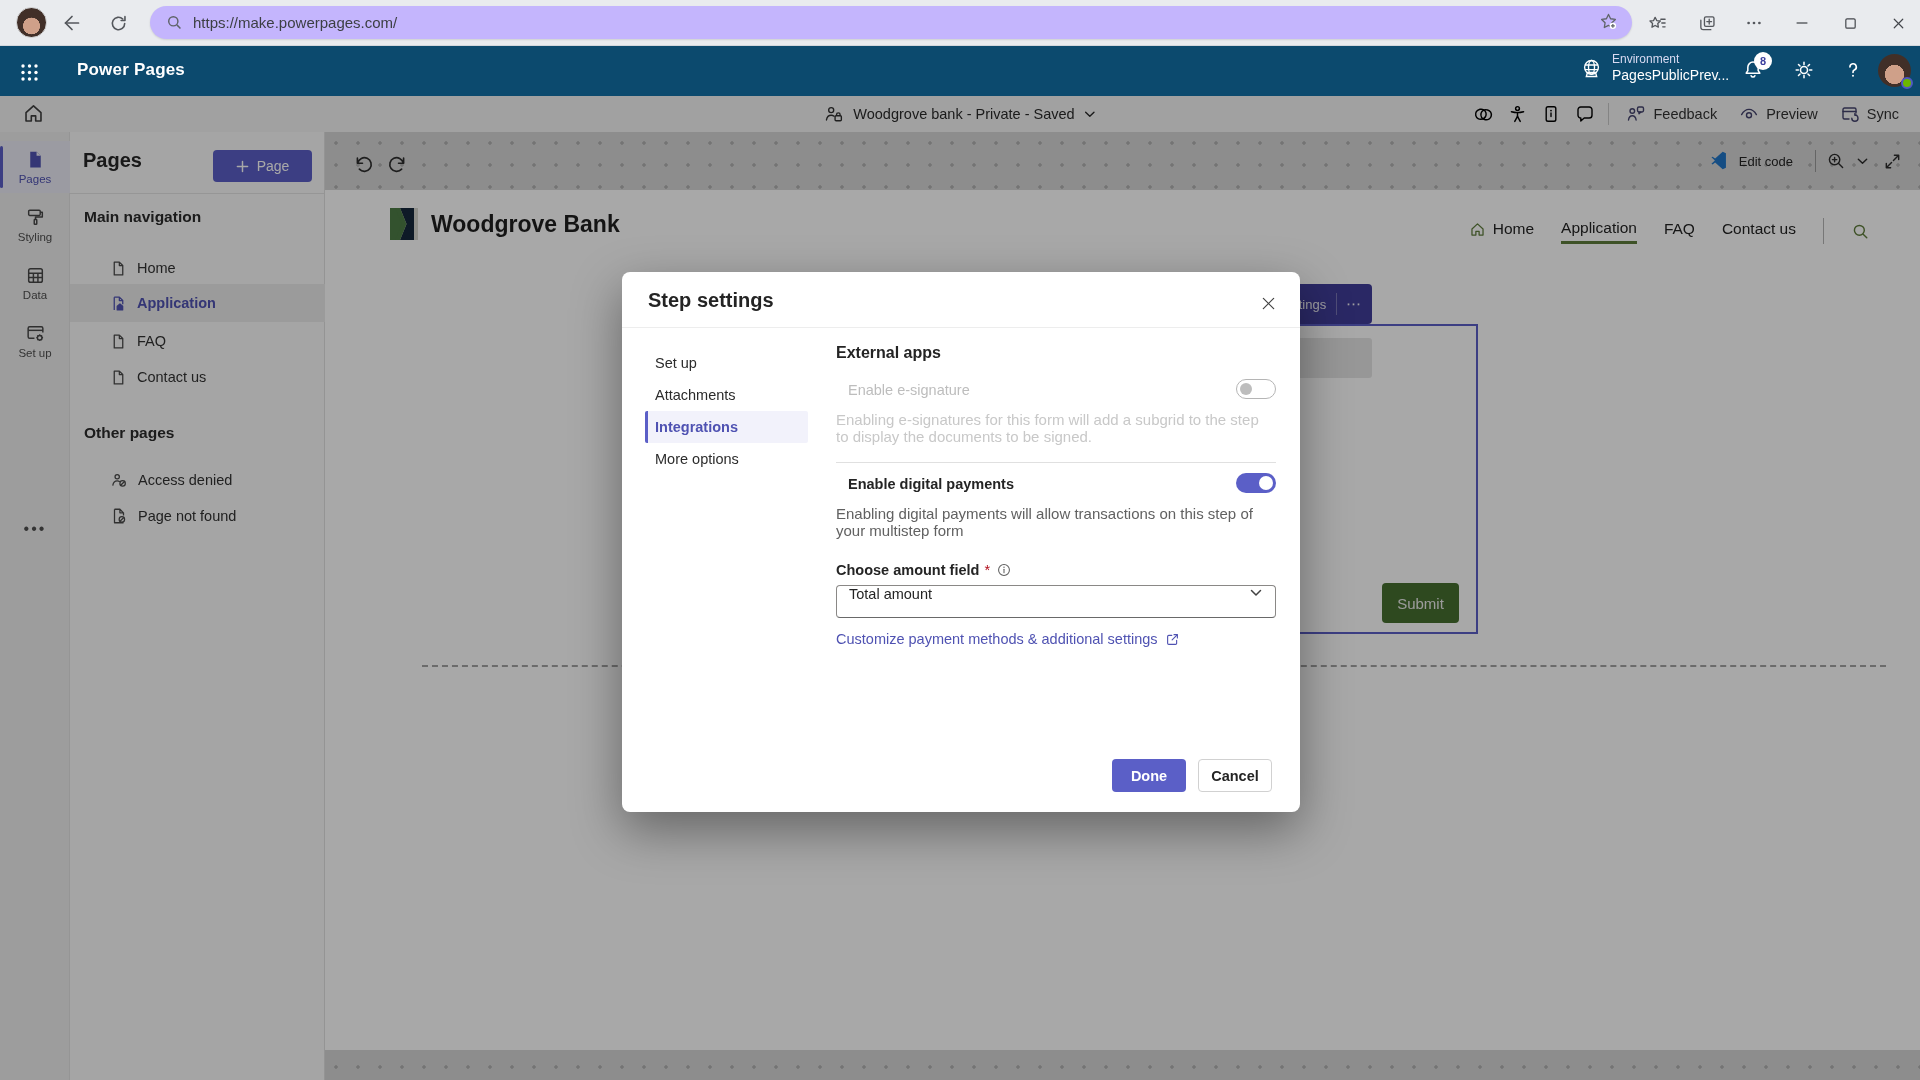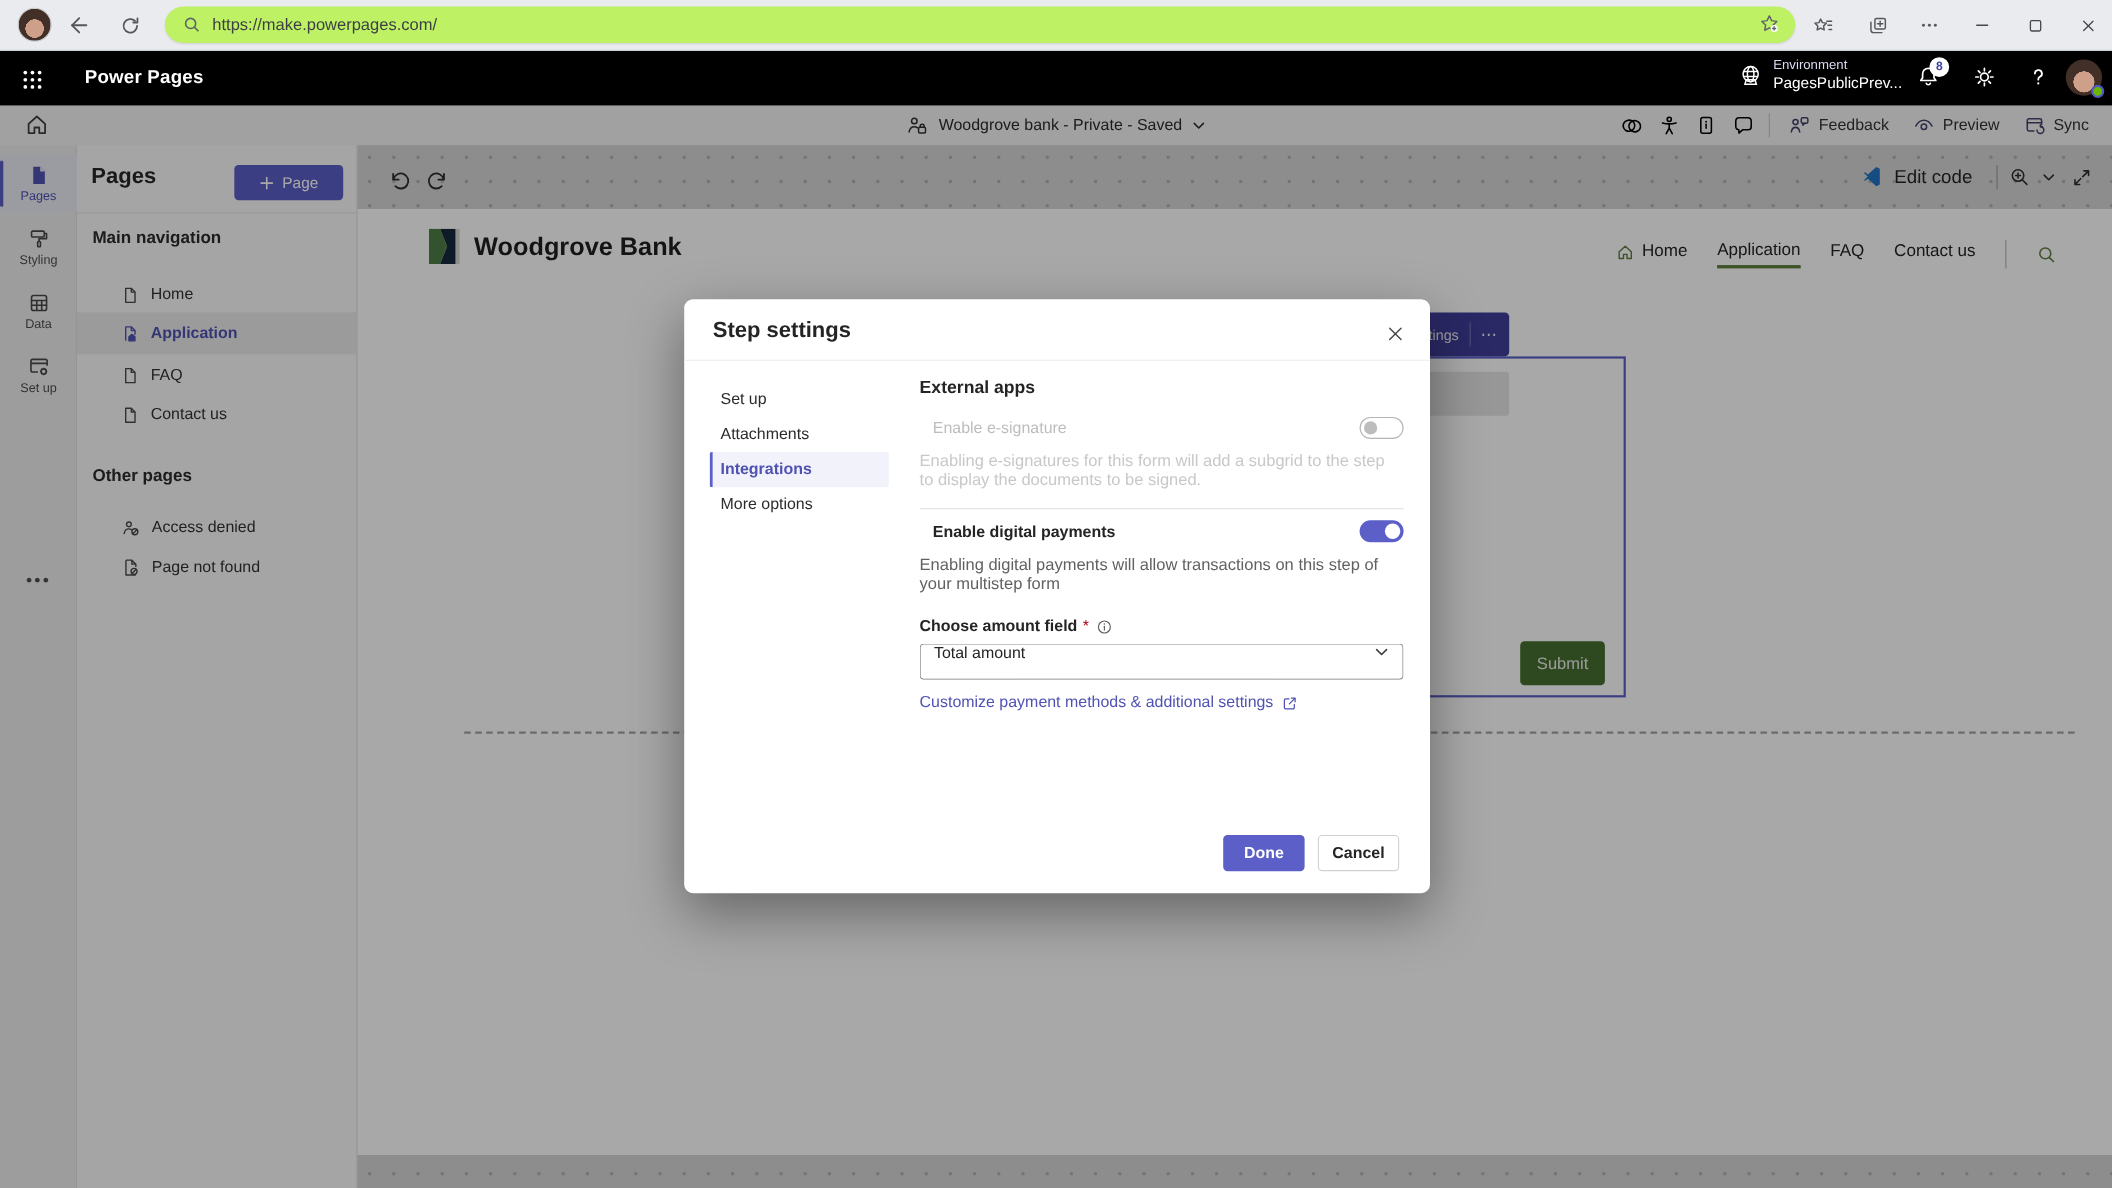--- a/index.html
+++ b/index.html
@@ -10,29 +10,29 @@
   button { font-family:inherit; border:none; background:none; cursor:pointer; }
 
   
   .browser-bar { position:absolute; left:0; top:0; width:1920px; height:46px;
     background:#e9ebee; border-bottom:1px solid #d4d7dc; z-index:80; }
   .b-avatar { position:absolute; left:16px; top:7px; width:31px; height:31px; border-radius:50%;
     background:radial-gradient(circle at 50% 62%, #cfa089 0 36%, #412f28 37% 100%);
     border:1px solid #c9c9c9; }
   .b-btn { position:absolute; top:9px; width:28px; height:28px; display:flex; align-items:center; justify-content:center;
     color:#54575c; border-radius:6px; }
-  .url-pill { position:absolute; left:150px; top:6px; width:1482px; height:33px; background:#bef264;
+  .url-pill { position:absolute; left:150px; top:6px; width:1482px; height:33px; background:#c4b5fd;
     border-radius:17px; box-shadow:0 1px 2px rgba(0,0,0,.12); display:flex; align-items:center; }
   .url-pill .search-ic { margin-left:16px; color:#5f6368; }
   .url-text { margin-left:10px; font-size:15px; color:#3c3f43; }
   .pill-star { position:absolute; right:14px; top:6px; color:#5f6368; }
   .win-ic { color:#44474c; }
 
   
-  .pp-header { position:absolute; left:0; top:46px; width:1920px; height:50px; background:#000000; z-index:70;
+  .pp-header { position:absolute; left:0; top:46px; width:1920px; height:50px; background:#0c4a6e; z-index:70;
     color:#fff; }
   .waffle { position:absolute; left:17px; top:14px; width:24px; height:24px; display:flex; align-items:center; justify-content:center; }
   .pp-title { position:absolute; left:77px; top:14px; font-size:17px; font-weight:600; letter-spacing:.2px; }
   .env-block { position:absolute; left:1580px; top:6px; display:flex; align-items:center; gap:9px; }
   .env-lines { line-height:1.25; }
   .env-label { font-size:12px; color:#d8daf2; }
   .env-name { font-size:14px; color:#fff; }
   .hdr-ic { position:absolute; top:13px; color:#fff; }
   .bell-badge { position:absolute; left:12px; top:-7px; min-width:18px; height:18px; border-radius:9px;
     background:#fff; color:#3b3f9e; font-size:11px; font-weight:700; display:flex; align-items:center; justify-content:center; padding:0 4px; }
@@ -79,21 +79,21 @@
   .p-item .pic { color:#4a4a4a; flex:0 0 auto; }
   .p-item.active { background:#ececec; color:#4f52b2; font-weight:600; height:38px; }
   .p-item.active .pic { color:#4f52b2; }
 
   
   .canvas { position:absolute; left:325px; top:36px; right:0; bottom:0; background-color:#d6d6d6;
     background-image:radial-gradient(circle, #b0b0b0 1.5px, transparent 1.8px); background-size:22px 22px; }
   .undo-btn, .redo-btn { position:absolute; top:22px; color:#2e2e2e; }
   .undo-btn { left:28px; } .redo-btn { left:61px; }
   .edit-cluster { position:absolute; right:18px; top:18px; display:flex; align-items:center; color:#2c2c2c; }
-  .edit-label { font-size:17px; color:#242424; margin:0 12px 0 9px; }
+  .edit-label { font-size:13px; color:#242424; margin:0 12px 0 9px; }
   .ec-sep { width:1px; height:22px; background:#9a9a9a; margin:0 10px; }
 
   .site { position:absolute; left:0; top:58px; width:1595px; height:860px; background:#fff; }
   .site-title { position:absolute; left:106px; top:21px; font-size:23px; font-weight:700; color:#1f1f1f; }
   .site-logo { position:absolute; left:65px; top:18px; }
   .site-nav { position:absolute; right:50px; top:28px; display:flex; align-items:center; gap:27px; font-size:15.5px; color:#242424; }
   .snav-item { display:flex; align-items:center; gap:7px; padding-bottom:4px; }
   .snav-item.active { border-bottom:3px solid #5f7d3c; font-weight:400; padding-bottom:4px; }
   .snav-sep { width:1px; height:26px; background:#b5b5b5; }
   .site-green { color:#5f7d3c; }

